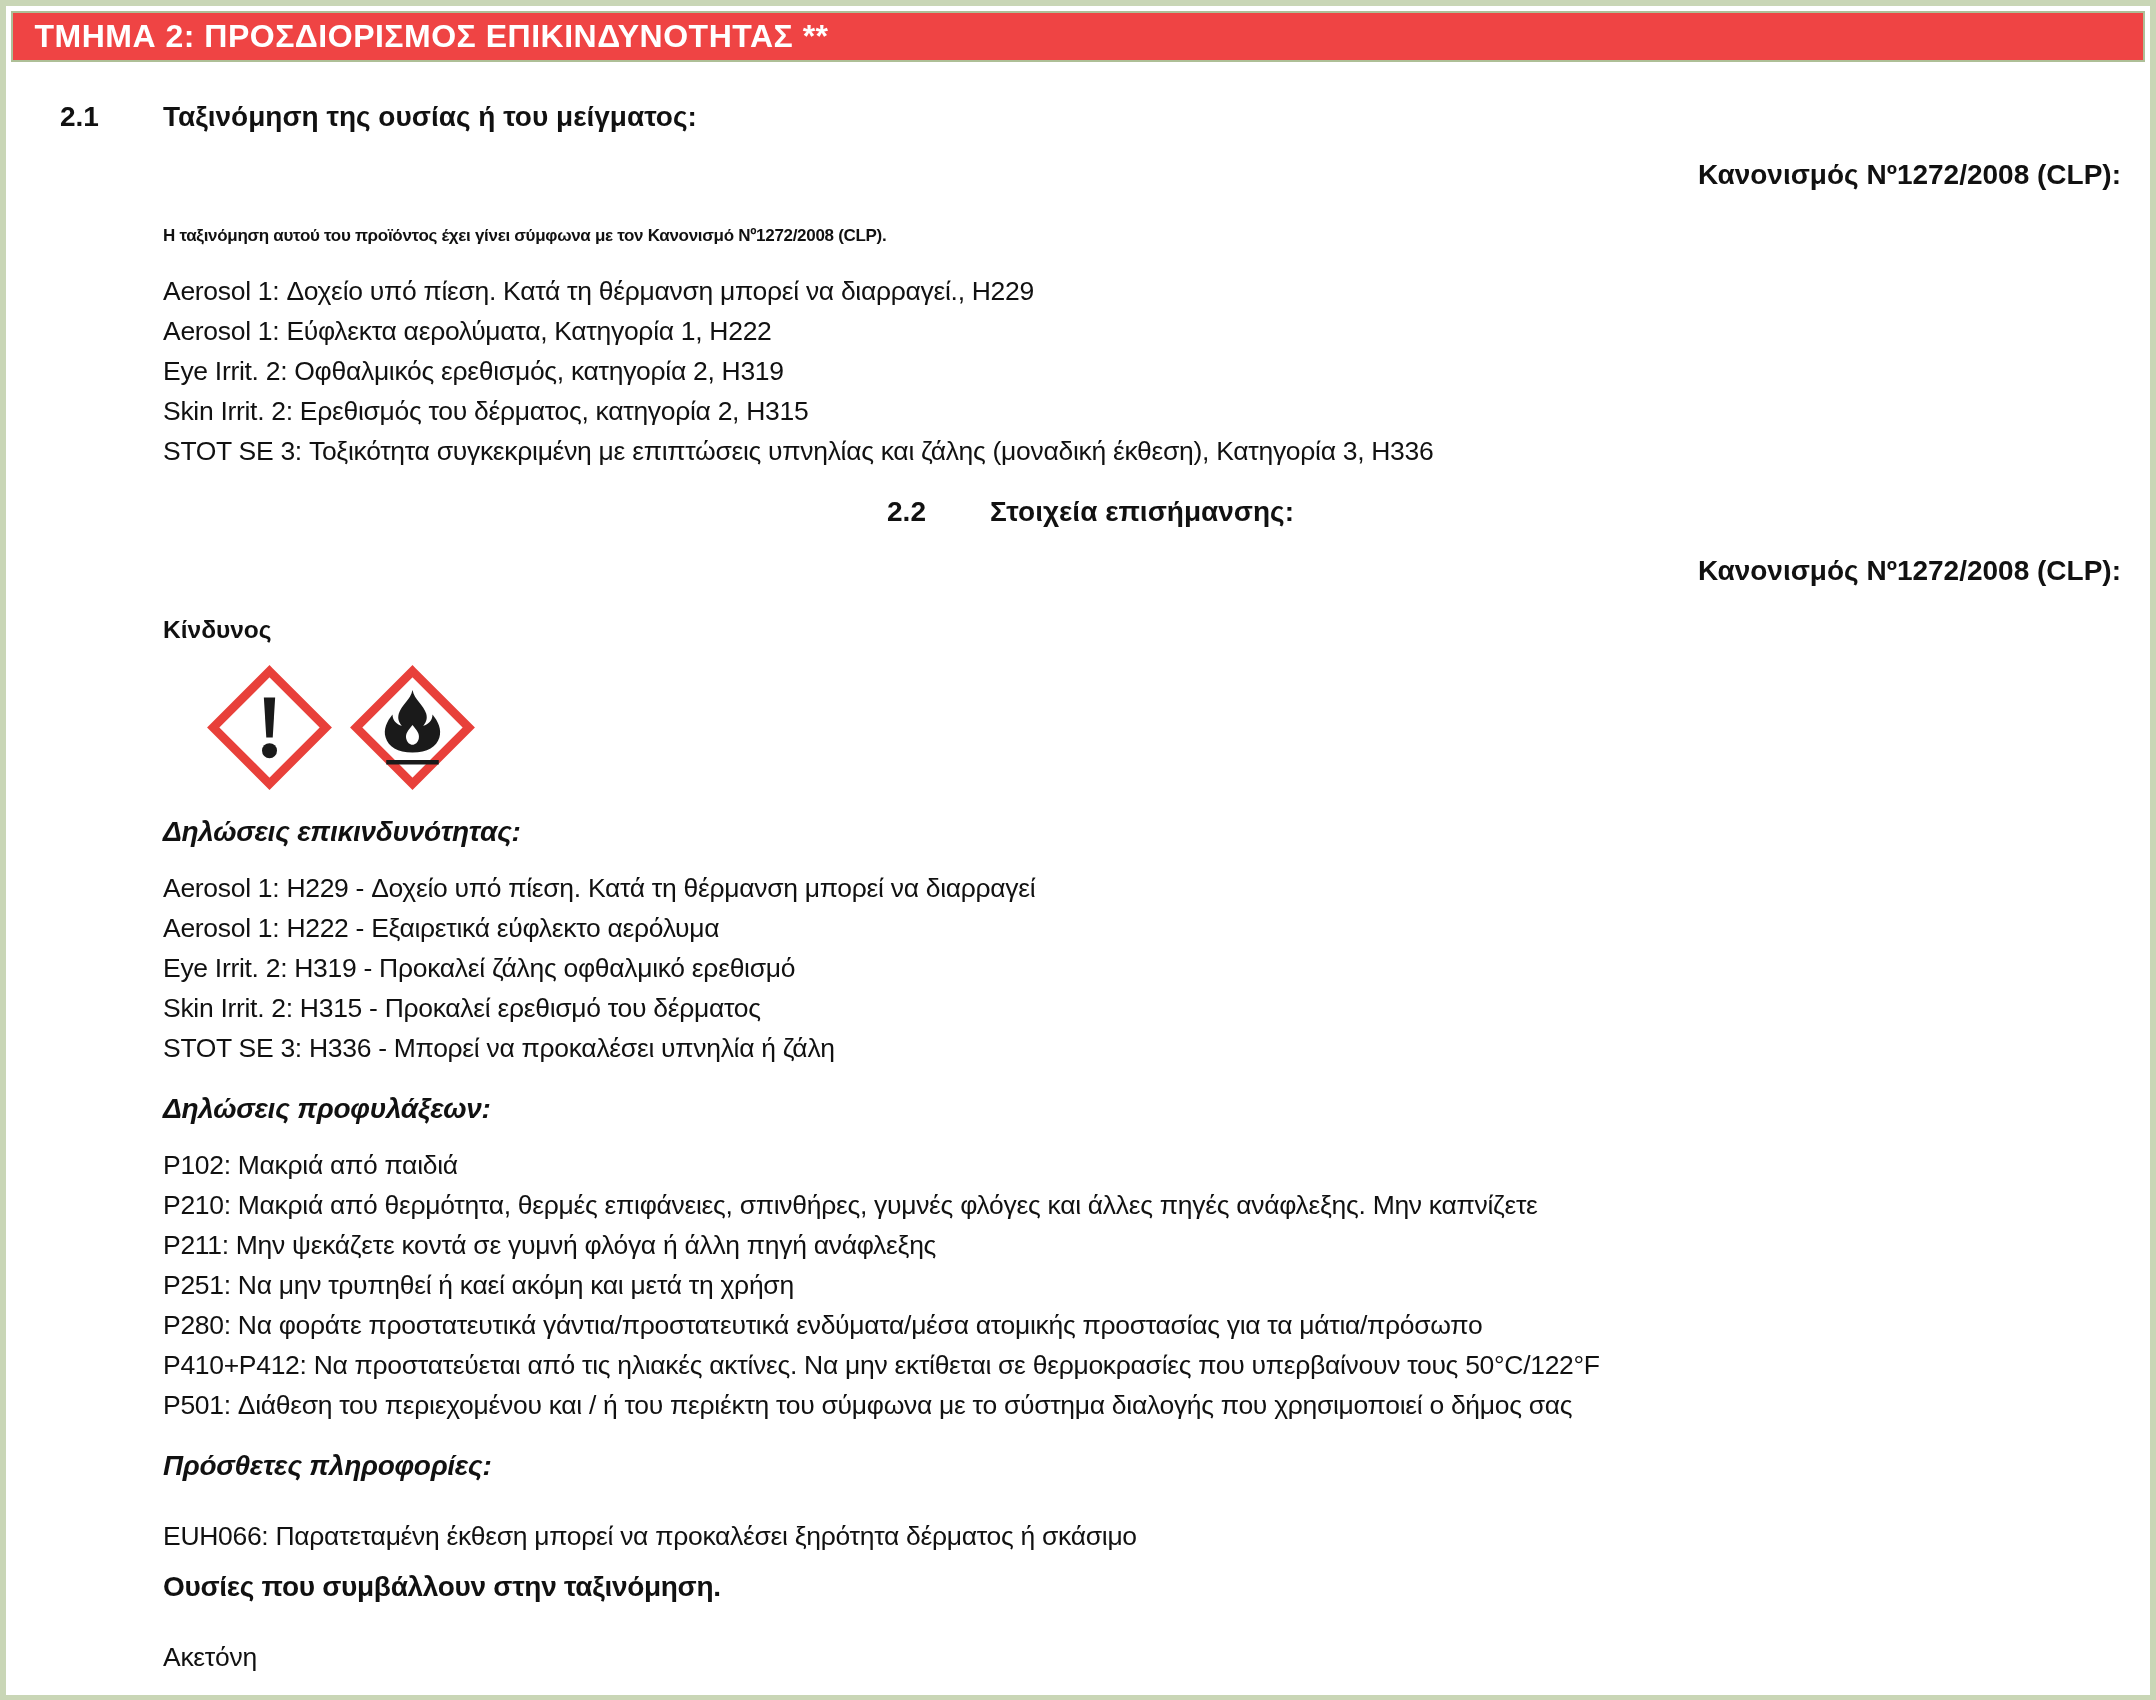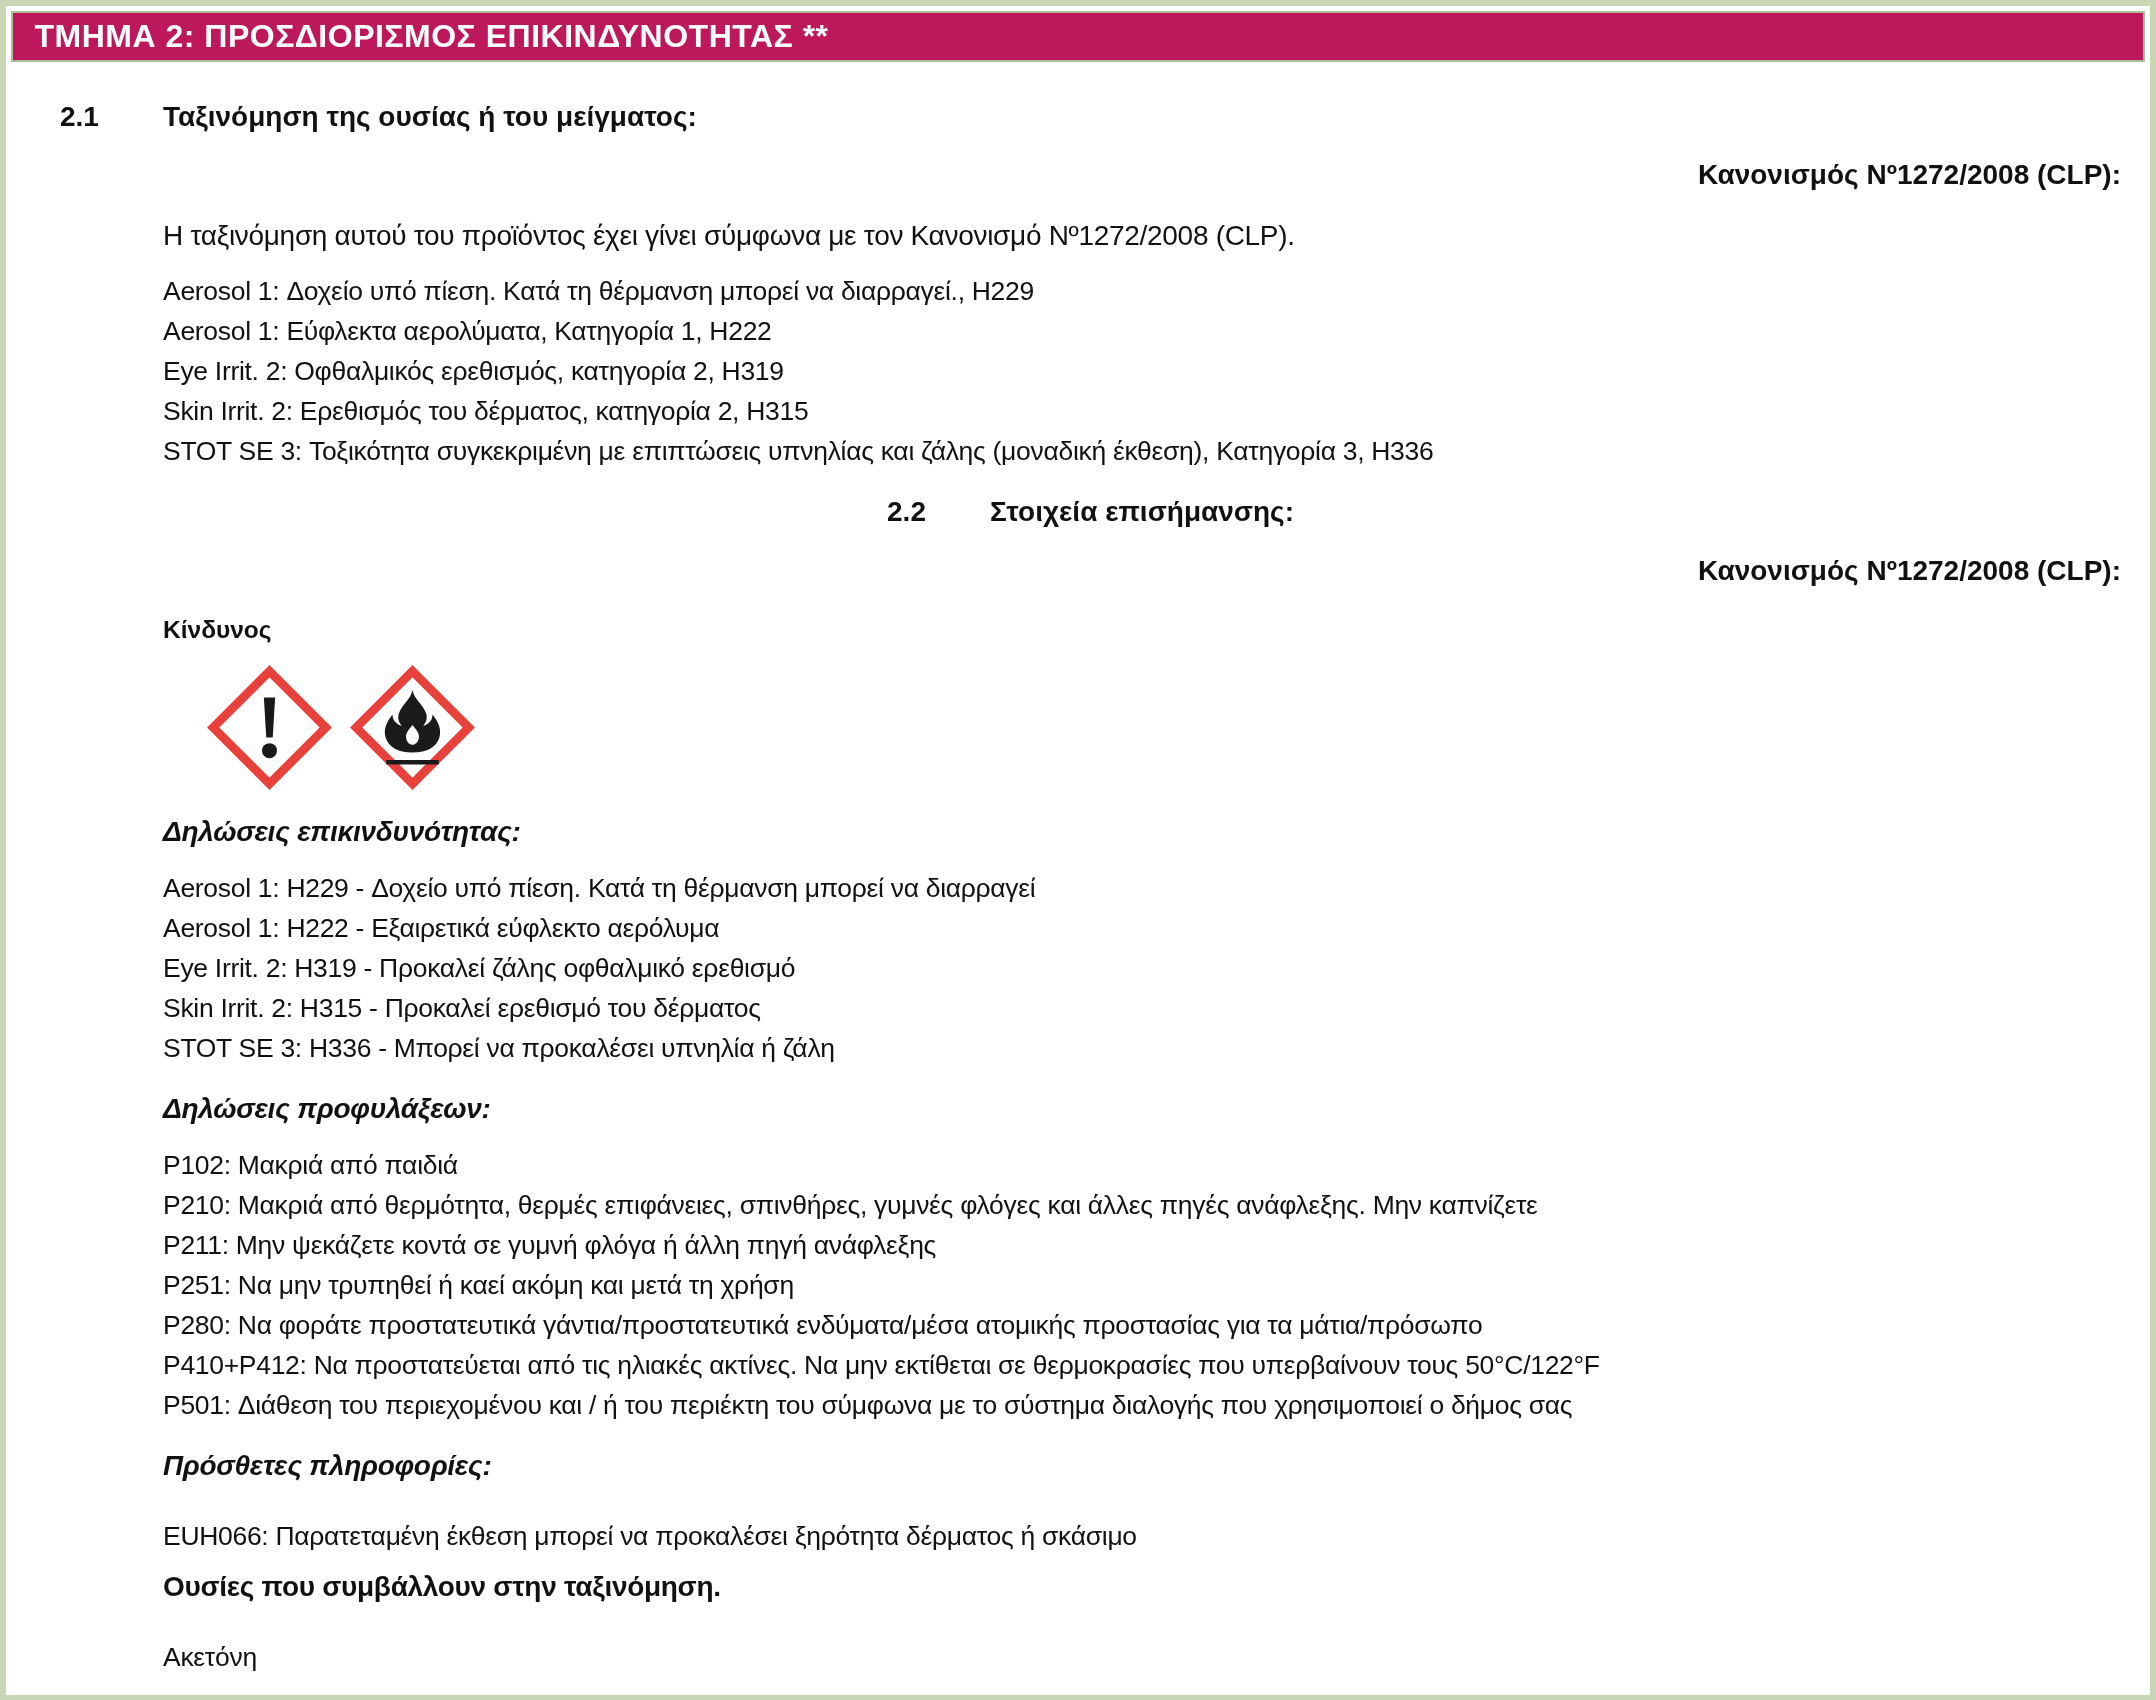--- a/index.html
+++ b/index.html
@@ -12,21 +12,21 @@
   }
   .page {
     width: 2156px;
     height: 1701px;
     border: 6.9px solid #c9d6b6;
     background: #ffffff;
     overflow: hidden;
   }
   .header-bar {
     margin: 4.9px 4.9px 0 4.9px;
-    background: #be185d;
+    background: #ef4444;
     border: 2.9px solid #aebf97;
     height: 51px;
     display: flex;
     align-items: center;
     padding-left: 21.6px;
   }
   .header-bar .title {
     color: #ffffff;
     font-size: 32px;
     font-weight: 600;
@@ -51,24 +51,25 @@
     font-weight: bold;
   }
   .indent { margin-left: 103px; }
   .reg-heading {
     font-size: 28px;
     font-weight: bold;
     margin-top: 26.5px;
     text-align: right;
   }
   .body-text {
-    font-size: 28px;
+    font-size: 17px;
     letter-spacing: -0.3px;
     margin-top: 27.4px;
     line-height: 33px;
+    font-weight: bold;
   }
   .stmt-list { margin-top: 19.6px; }
   .stmt-list .stmt {
     font-size: 26.5px;
     letter-spacing: -0.3px;
     line-height: 40px;
     white-space: nowrap;
   }
   .sec2 { margin-top: 25px; justify-content: center; }
   .signal-word {

